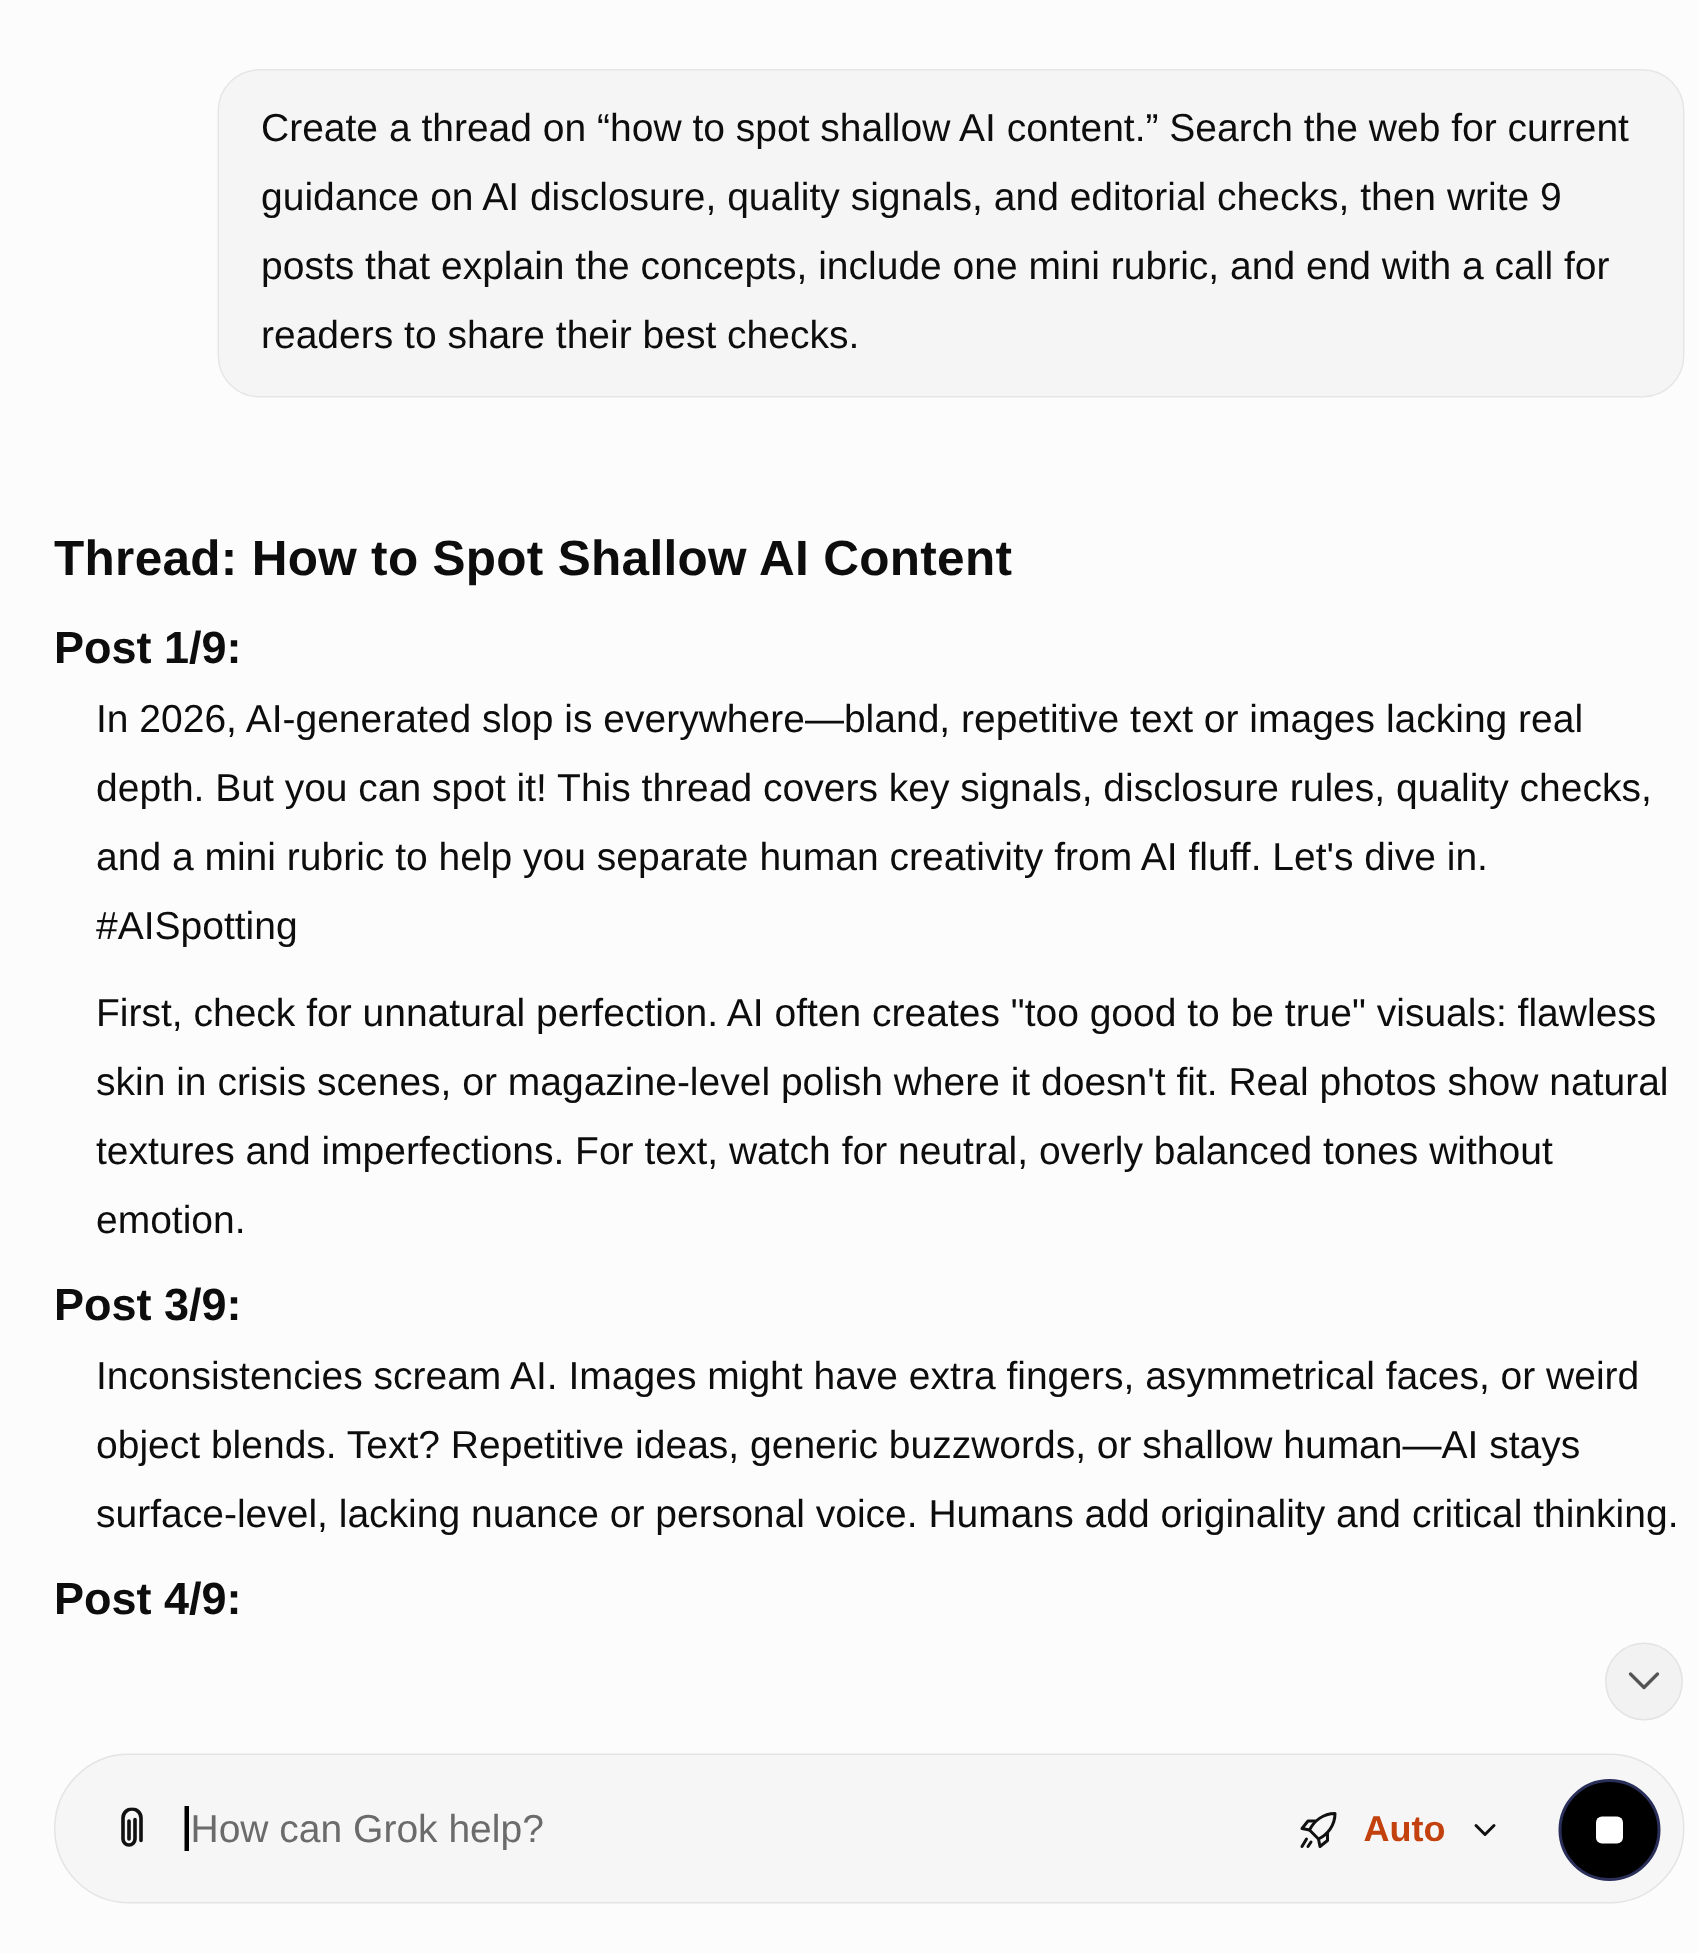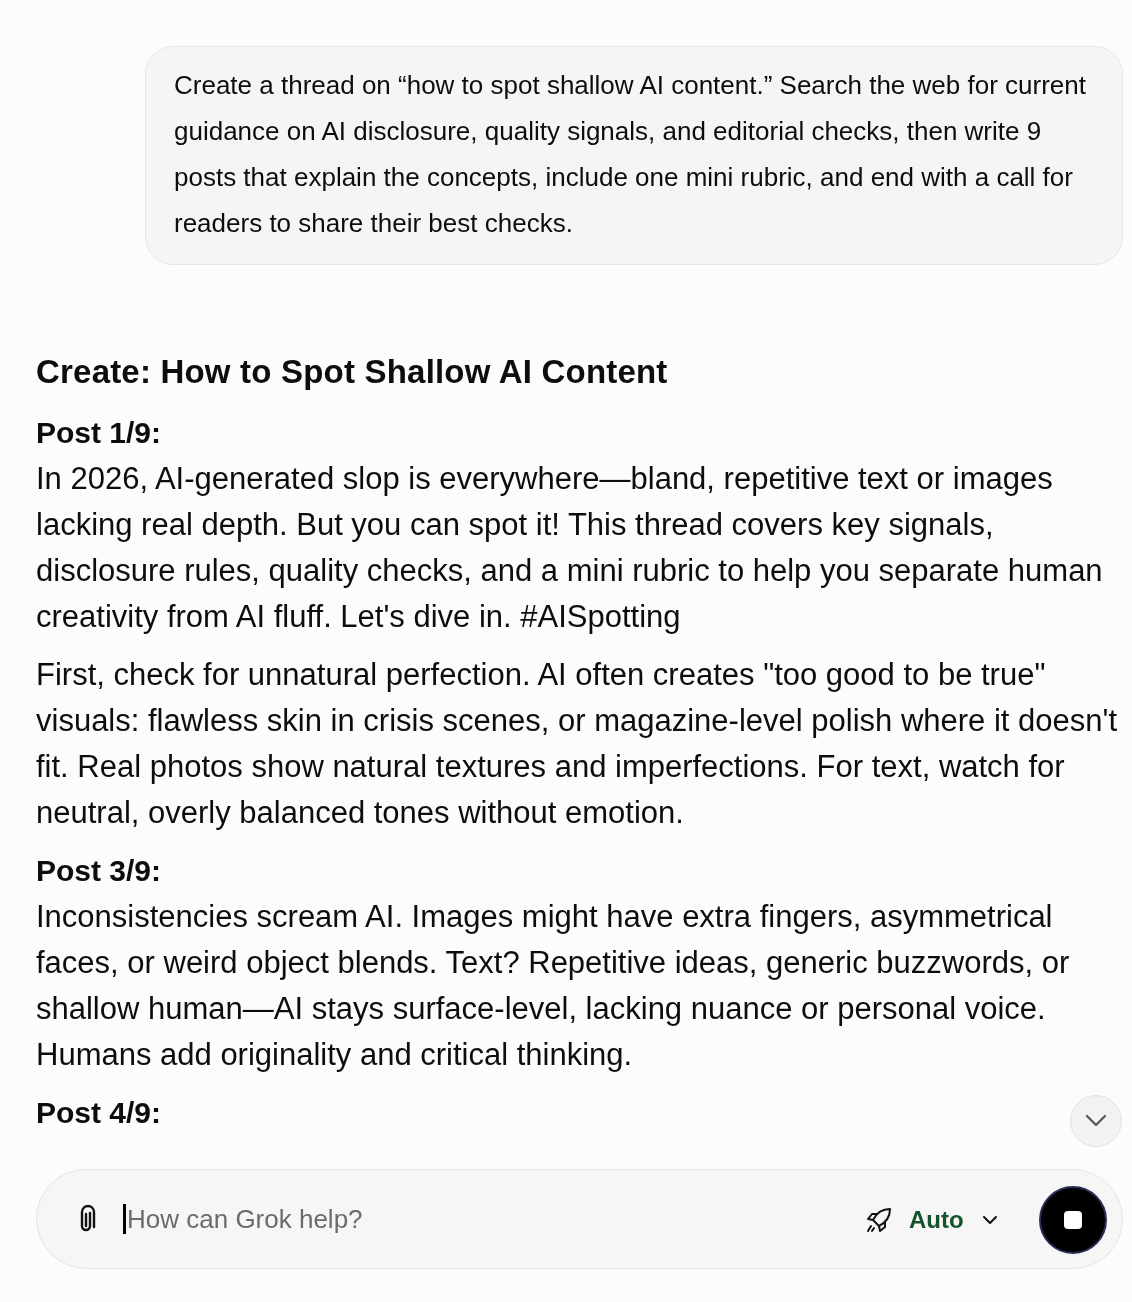--- a/index.html
+++ b/index.html
@@ -55,23 +55,24 @@
   .post {
     margin: 0 0 12px 0;
   }
   .post-label {
     font-size: 30px;
     font-weight: bold;
     line-height: 46px;
     display: block;
   }
   .post-body {
-    font-size: 31px;
+    font-size: 26px;
     line-height: 46px;
     display: block;
+    margin-left: 28px;
   }
   .scroll-down {
     position: absolute;
     left: 1070px;
     top: 1095px;
     width: 52px;
     height: 52px;
     border-radius: 50%;
     background: #f2f2f2;
     border: 1px solid #e3e3e3;
@@ -140,21 +141,21 @@
     height: 40px;
     display: flex;
     align-items: center;
     cursor: pointer;
   }
   .model-label {
     font-size: 24px;
     font-weight: bold;
     margin-left: 16px;
     margin-right: 18px;
-    color: #14532d;
+    color: #c2410c;
   }
   .stop-btn {
     position: absolute;
     left: 1002px;
     top: 16px;
     width: 68px;
     height: 68px;
     border-radius: 50%;
     background: #000;
     border: 2px solid #2a2f5a;
@@ -176,21 +177,21 @@
 
 <div class="page">
 
   <div class="scroll-area">
 
     <div class="user-bubble">
       <span>Create a thread on “how to spot shallow AI content.” Search the web for current guidance on AI disclosure, quality signals, and editorial checks, then write 9 posts that explain the concepts, include one mini rubric, and end with a call for readers to share their best checks.</span>
     </div>
 
     <div class="response">
-      <div class="thread-title">Create: How to Spot Shallow AI Content</div>
+      <div class="thread-title">Thread: How to Spot Shallow AI Content</div>
 
       <div class="post">
         <span class="post-label">Post 1/9:</span>
         <span class="post-body">In 2026, AI-generated slop is everywhere—bland, repetitive text or images lacking real depth. But you can spot it! This thread covers key signals, disclosure rules, quality checks, and a mini rubric to help you separate human creativity from AI fluff. Let's dive in. #AISpotting</span>
       </div>
 
       <div class="post">
         <span class="post-body">First, check for unnatural perfection. AI often creates "too good to be true" visuals: flawless skin in crisis scenes, or magazine-level polish where it doesn't fit. Real photos show natural textures and imperfections. For text, watch for neutral, overly balanced tones without emotion.</span>
       </div>
 

